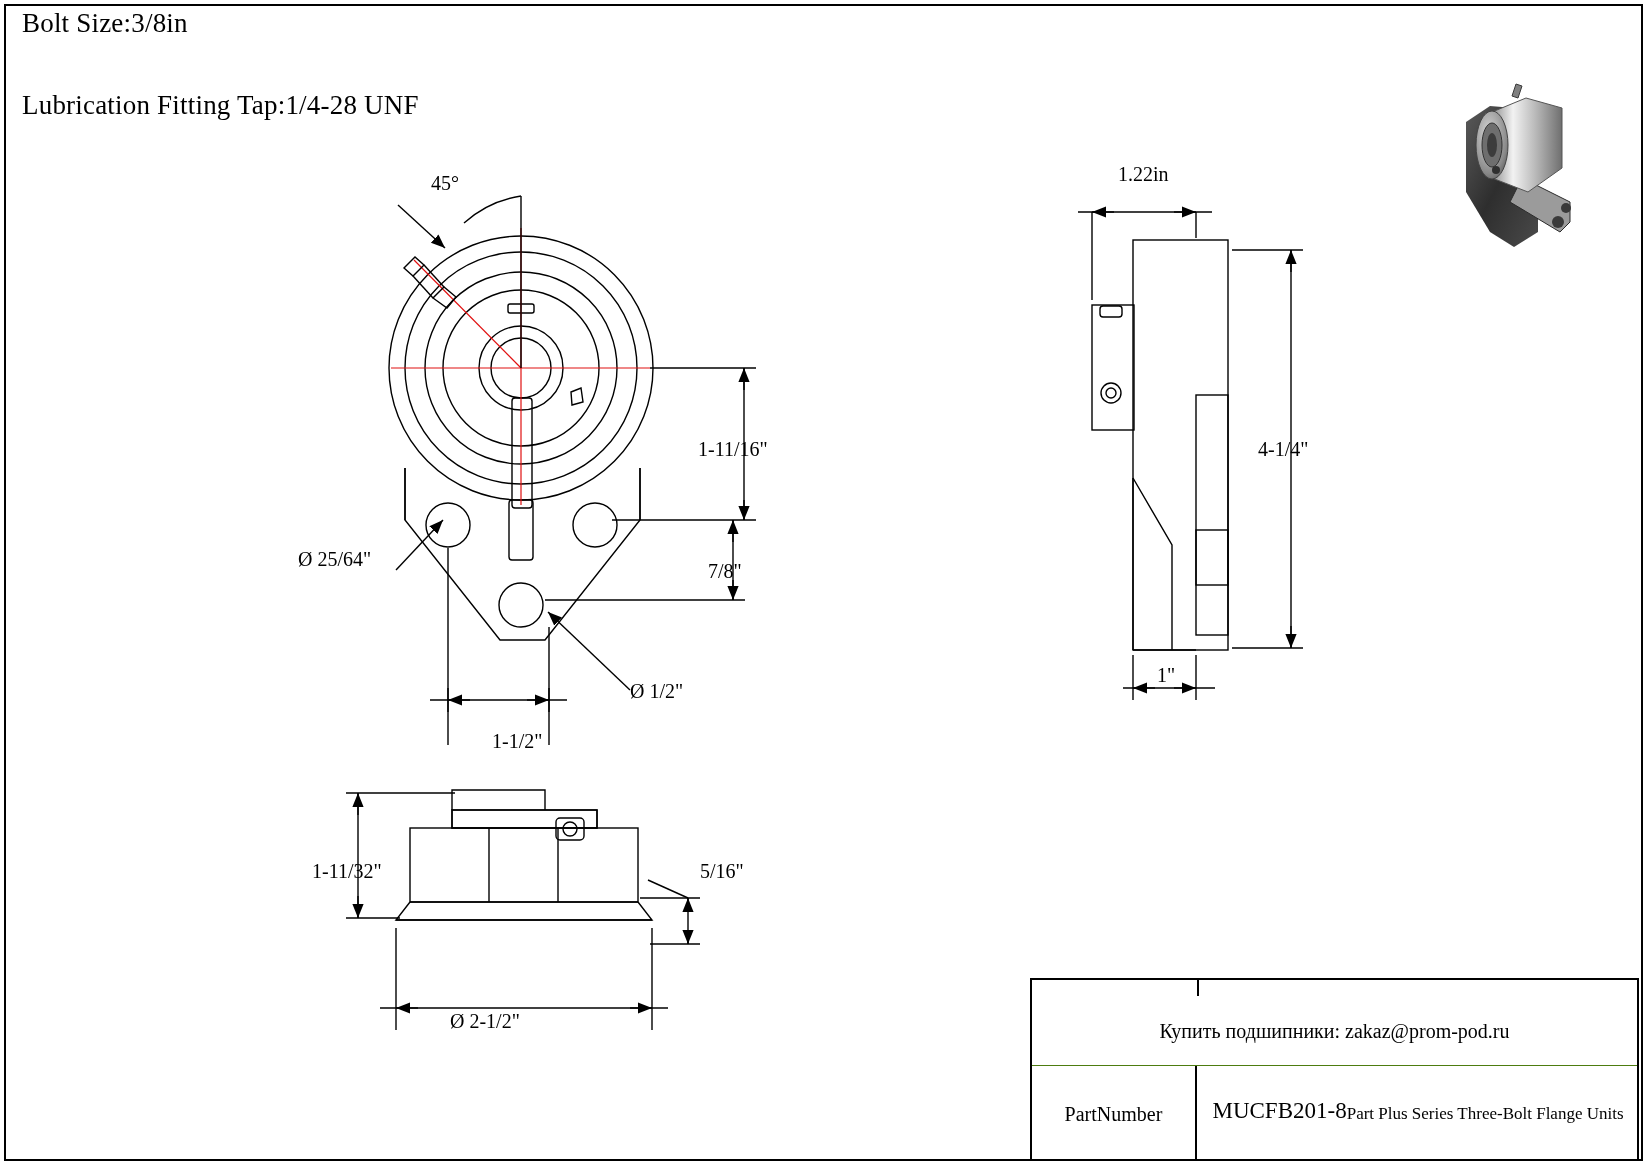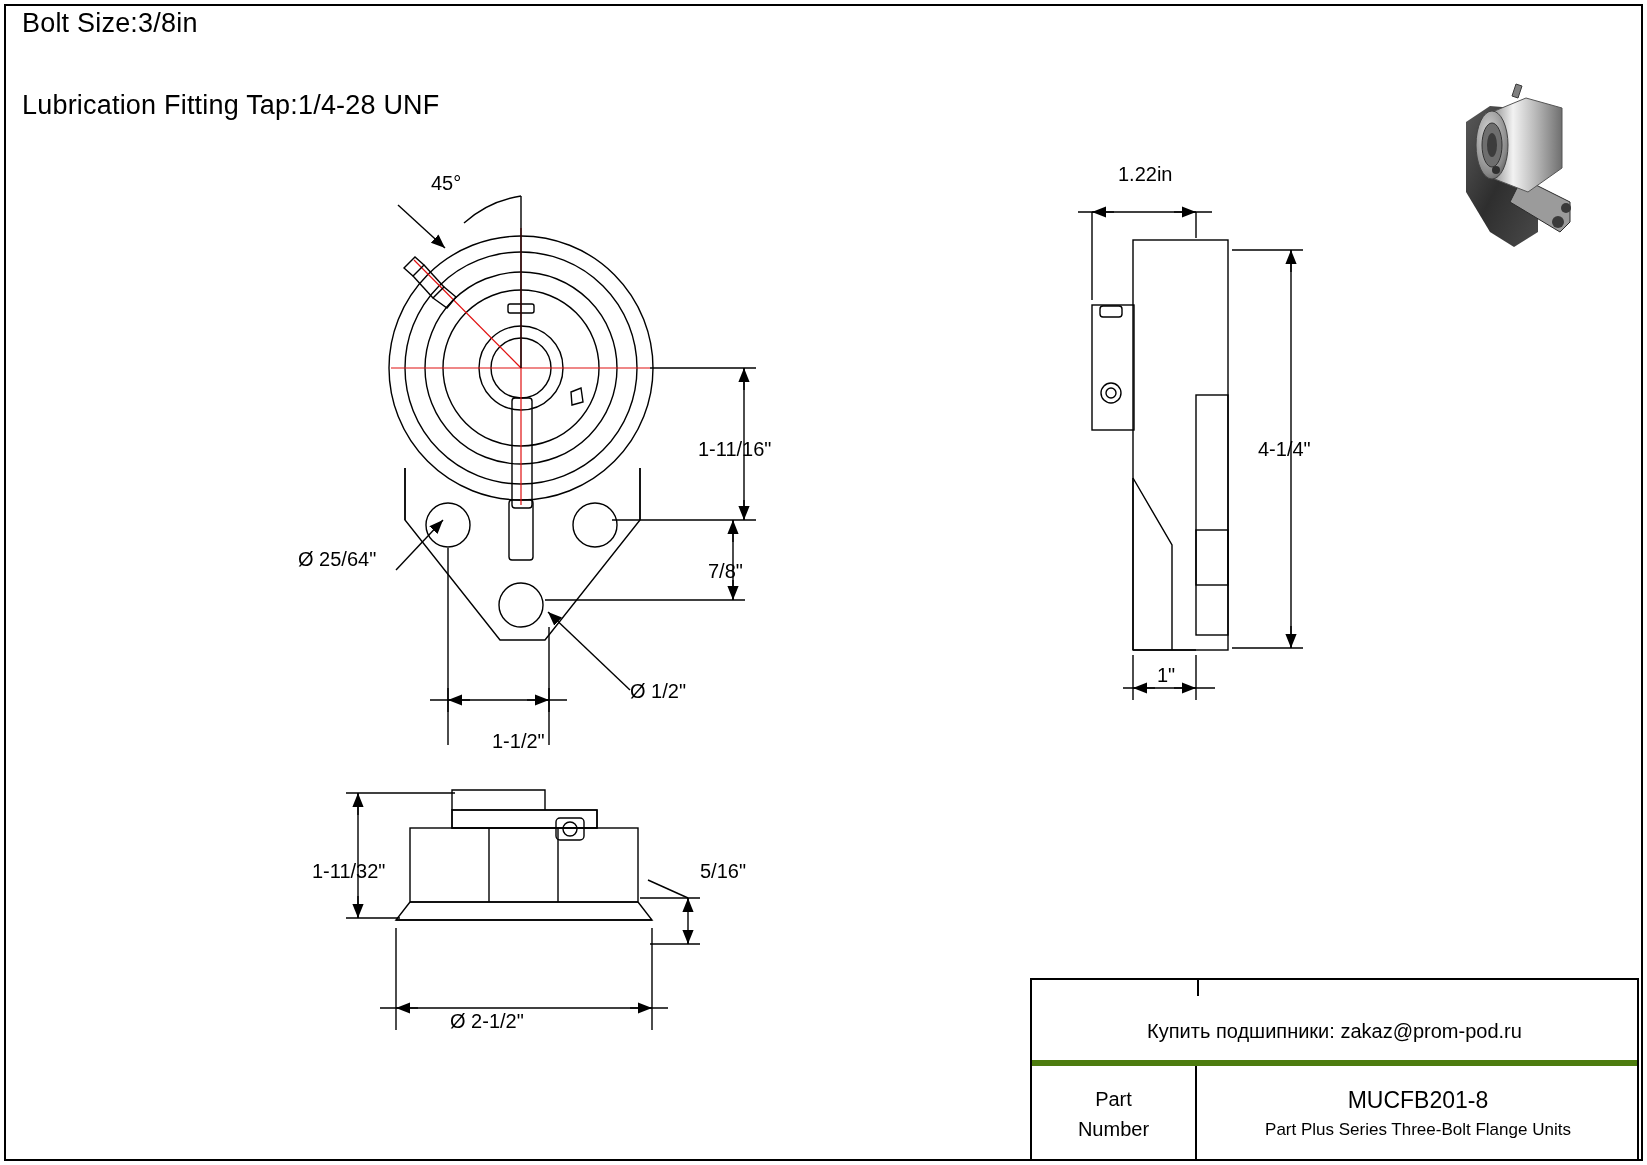--- a/index.html
+++ b/index.html
@@ -10,20 +10,21 @@
   body {
     font-family: "Liberation Sans", sans-serif;
     color: #000000;
   }
   #sheet {
     position: relative;
     width: 1647px;
     height: 1165px;
     background: #ffffff;
     overflow: hidden;
+    font-family: Liberation Serif, serif;
   }
   .border-frame {
     position: absolute;
     left: 4px;
     top: 4px;
     width: 1639px;
     height: 1157px;
     border: 2px solid #000000;
     box-sizing: border-box;
   }
@@ -60,21 +61,21 @@
     width: 609px;
     height: 183px;
     border: 2px solid #000000;
     box-sizing: border-box;
   }
   .tb-row1 {
     position: absolute;
     left: 0; top: 0;
     width: 100%;
     height: 86px;
-    border-bottom: 6px solid #4d7c0f;
+    border-bottom: 1px solid #4d7c0f;
     box-sizing: border-box;
   }
   .tb-tick {
     position: absolute;
     left: 165px;
     top: 0;
     width: 2px;
     height: 16px;
     background: #000000;
   }
@@ -92,33 +93,33 @@
     height: 95px;
   }
   .tb-cell-left {
     position: absolute;
     left: 0; top: 0;
     width: 165px;
     height: 95px;
     border-right: 2px solid #000000;
     box-sizing: border-box;
     display: flex;
-    flex-direction: column;
+    flex-direction: row;
     align-items: center;
     justify-content: center;
     font-size: 20px;
     line-height: 1.5;
   }
   .tb-cell-right {
     position: absolute;
     left: 167px; top: 0;
     right: 0;
     height: 95px;
     display: flex;
-    flex-direction: column;
+    flex-direction: row;
     align-items: center;
     justify-content: center;
   }
   .pn { font-size: 23px; margin-bottom: 6px; }
   .pdesc { font-size: 17px; }
 
   
   .photo {
     position: absolute;
     left: 1452px;

